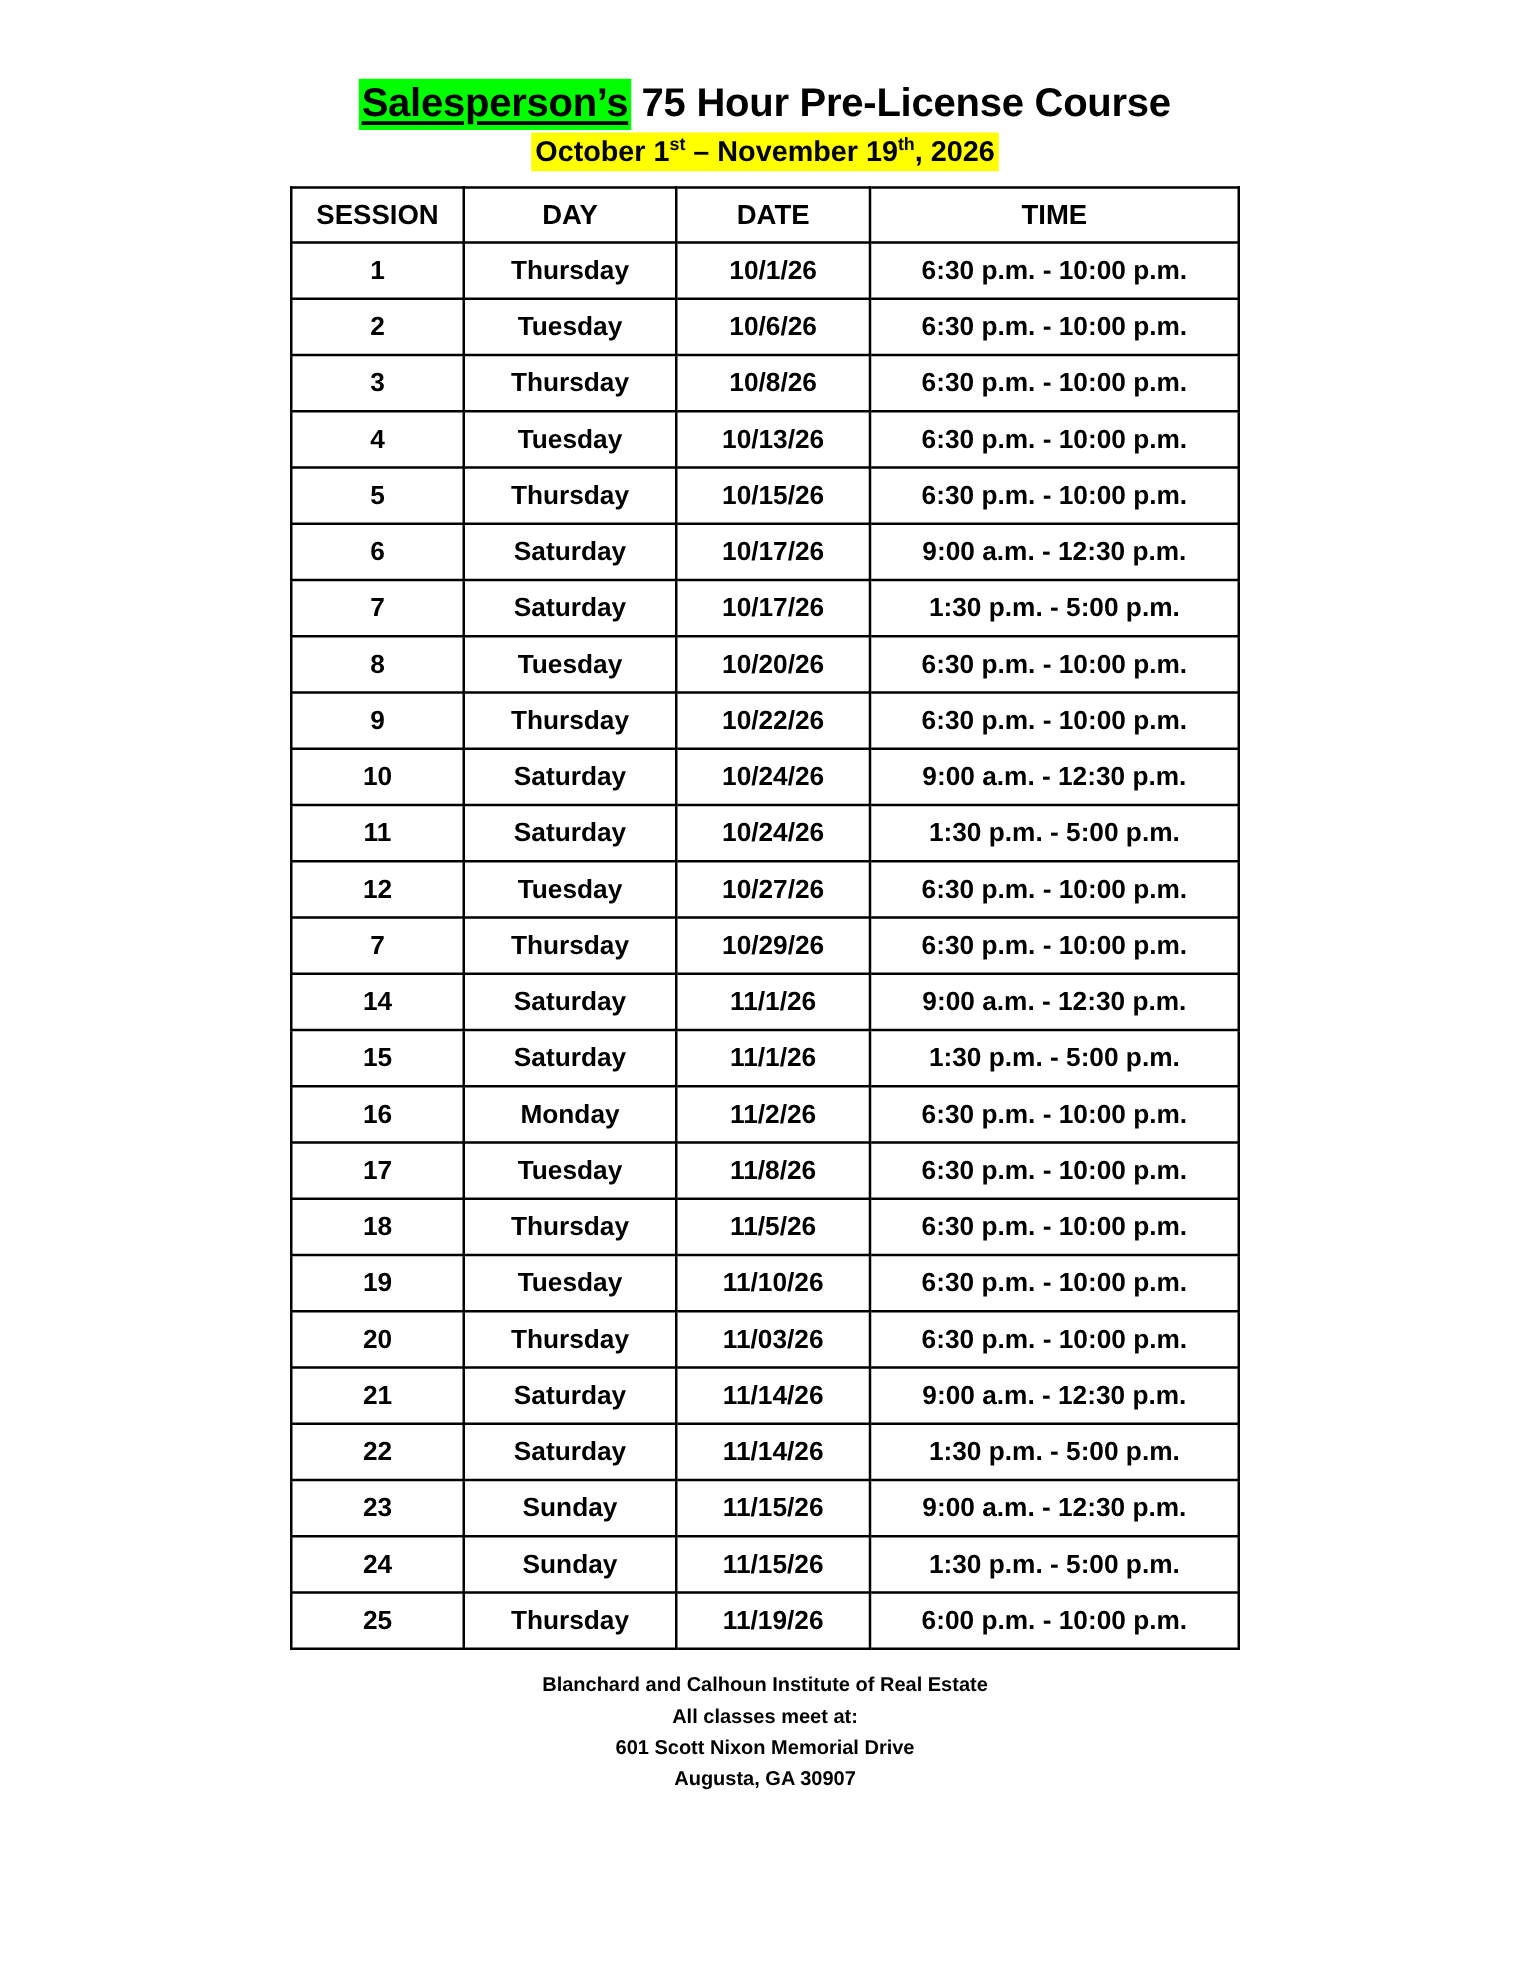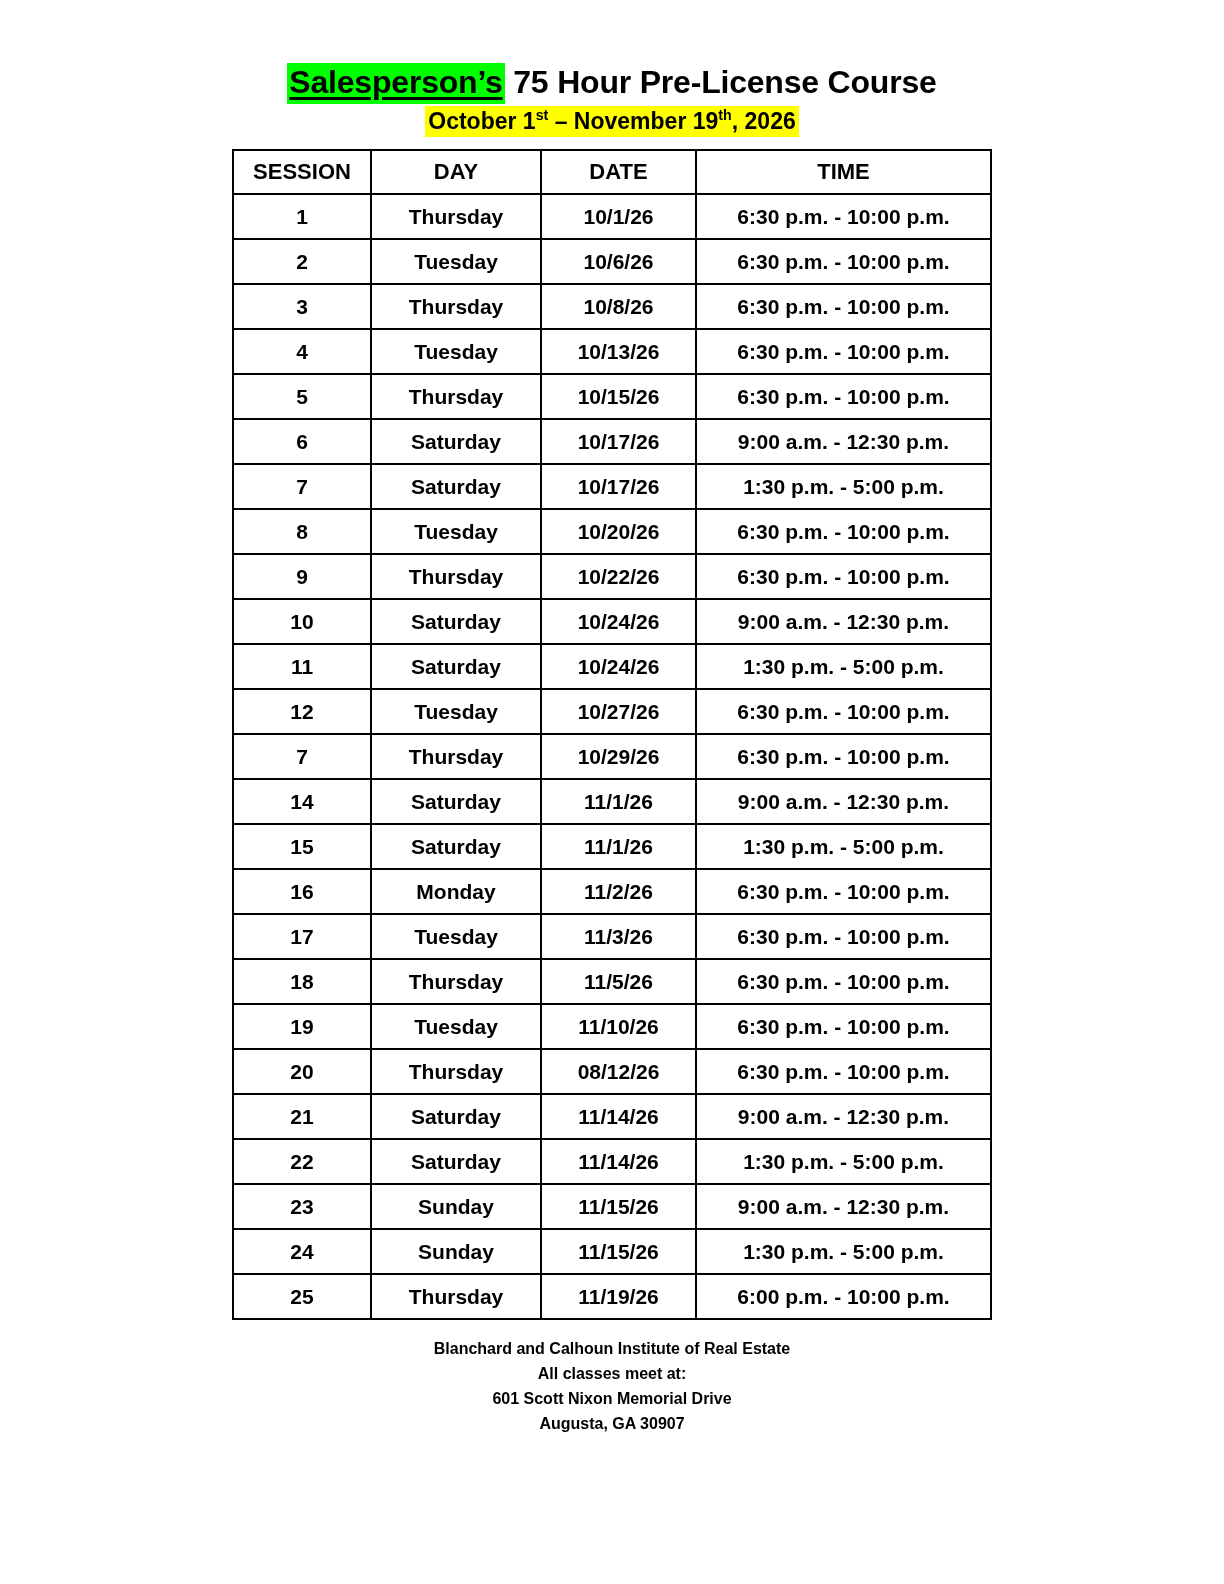--- a/index.html
+++ b/index.html
@@ -238,39 +238,39 @@
           </tr>
           <tr>
             <td class="session-cell">16</td>
             <td>Monday</td>
             <td>11/2/26</td>
             <td>6:30 p.m. - 10:00 p.m.</td>
           </tr>
           <tr>
             <td class="session-cell">17</td>
             <td>Tuesday</td>
-            <td>11/3/26</td>
+            <td>11/8/26</td>
             <td>6:30 p.m. - 10:00 p.m.</td>
           </tr>
           <tr>
             <td class="session-cell">18</td>
             <td>Thursday</td>
             <td>11/5/26</td>
             <td>6:30 p.m. - 10:00 p.m.</td>
           </tr>
           <tr>
             <td class="session-cell">19</td>
             <td>Tuesday</td>
             <td>11/10/26</td>
             <td>6:30 p.m. - 10:00 p.m.</td>
           </tr>
           <tr>
             <td class="session-cell">20</td>
             <td>Thursday</td>
-            <td>08/12/26</td>
+            <td>11/03/26</td>
             <td>6:30 p.m. - 10:00 p.m.</td>
           </tr>
           <tr>
             <td class="session-cell">21</td>
             <td>Saturday</td>
             <td>11/14/26</td>
             <td>9:00 a.m. - 12:30 p.m.</td>
           </tr>
           <tr>
             <td class="session-cell">22</td>

